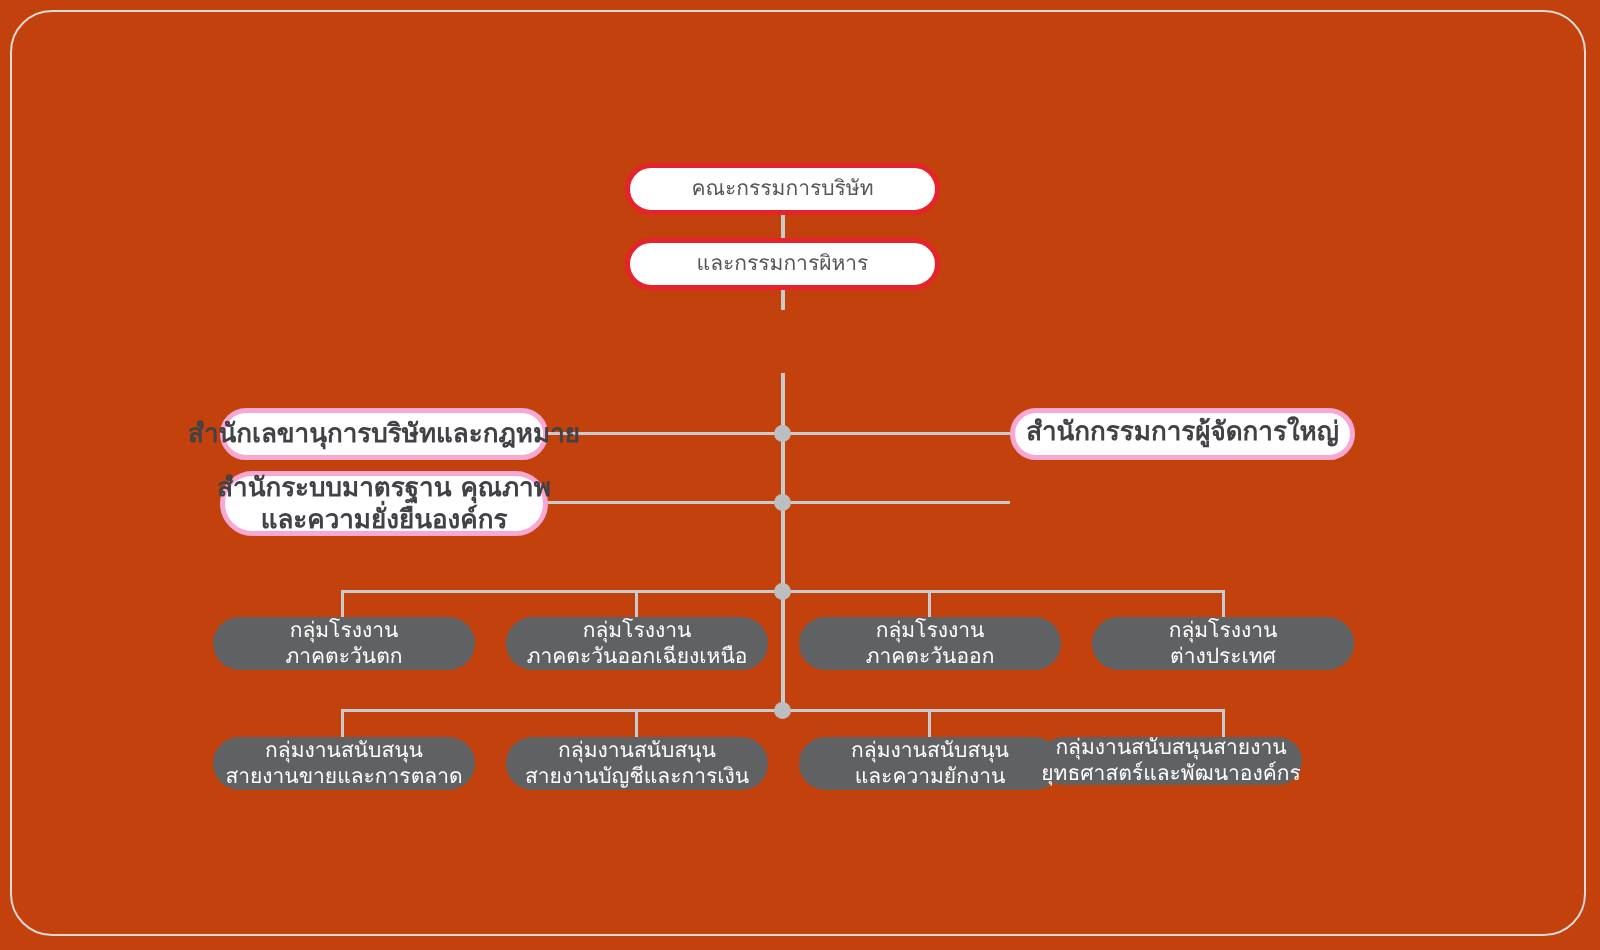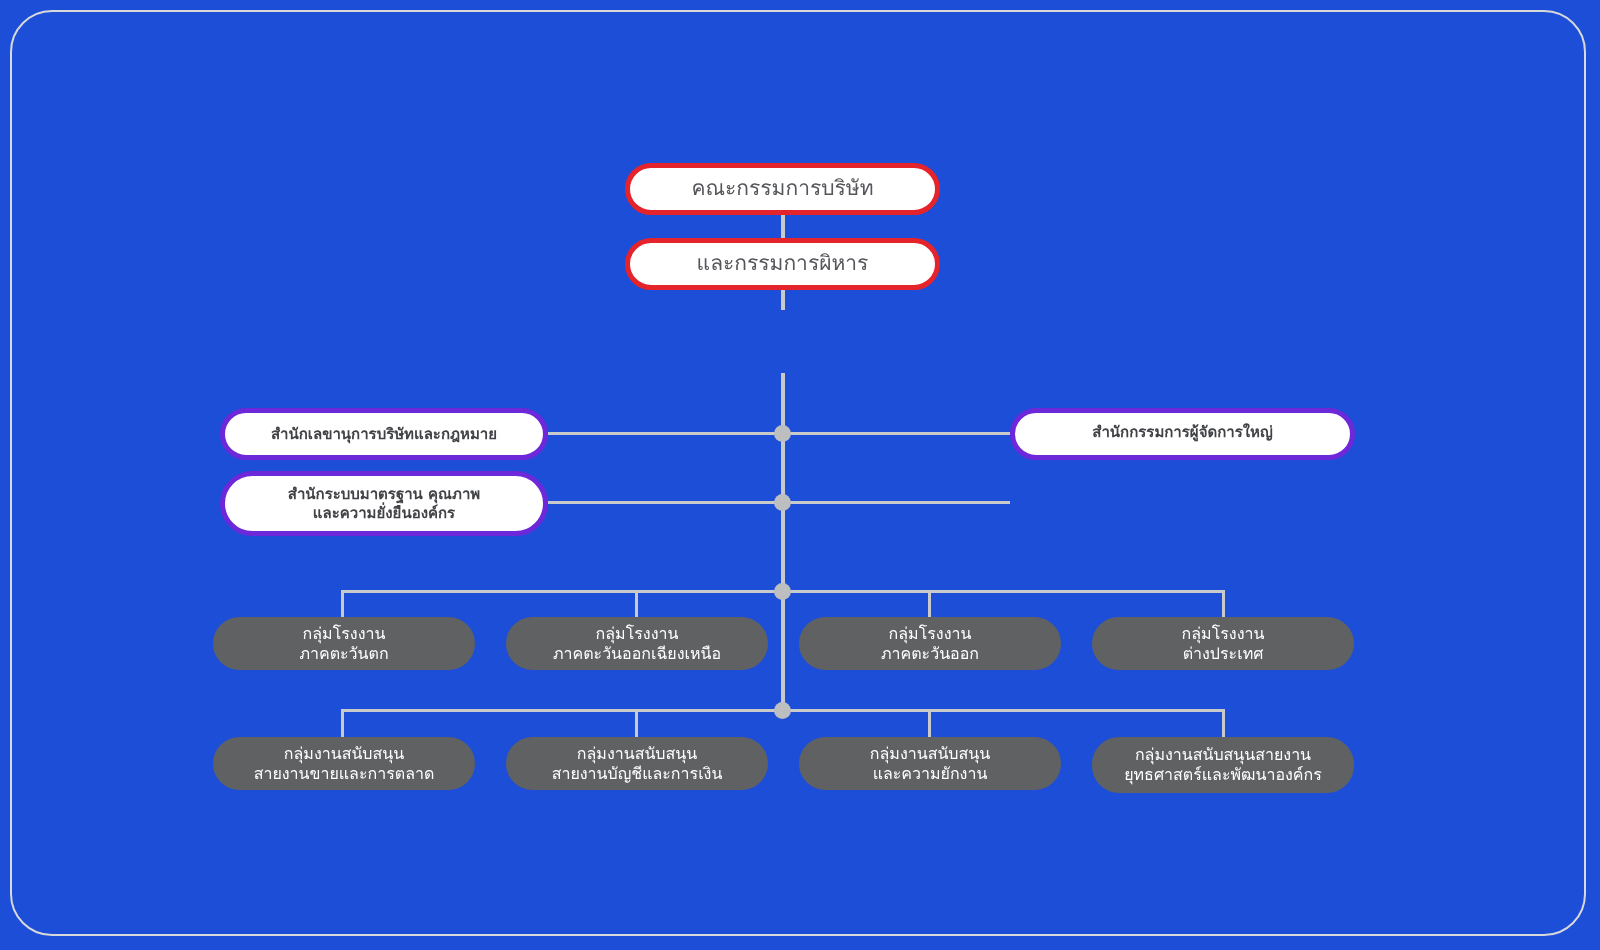--- a/index.html
+++ b/index.html
@@ -1,20 +1,20 @@
 <!DOCTYPE html>
 <html><head>
 <meta charset="utf-8">
 <style>
   html, body { margin: 0; padding: 0; background: #ffffff; }
   .canvas {
     position: relative;
     width: 1600px;
     height: 950px;
-    background: #1d4ed8;
+    background: #c2410c;
     font-family: "DejaVu Sans", "Liberation Sans", sans-serif;
     overflow: hidden;
   }
   .frame {
     position: absolute;
     left: 10px; top: 10px;
     width: 1576px; height: 926px;
     border: 2px solid #d8d9da;
     border-radius: 42px;
     box-sizing: border-box;
@@ -35,31 +35,31 @@
   .red-box {
     background: #ffffff;
     border: 5px solid #e5232b;
     border-radius: 32px;
     color: #55565a;
     font-size: 21px;
     font-weight: 500;
   }
   .gray-box {
     background: #ffffff;
-    border: 5px solid #6d28d9;
+    border: 5px solid #f9a8d4;
     border-radius: 30px;
     color: #414246;
-    font-size: 15px;
+    font-size: 26px;
     font-weight: 600;
   }
   .dark-box {
     background: #606163;
     border-radius: 27px;
     color: #ffffff;
-    font-size: 16px;
+    font-size: 21px;
     font-weight: 500;
   }
   .hline, .vline {
     position: absolute;
     background: #c9cacb;
   }
   .dot {
     position: absolute;
     width: 17px; height: 17px;
     border-radius: 50%;
@@ -136,17 +136,17 @@
     <span>สายงานขายและการตลาด</span>
   </div>
   <div class="node dark-box" style="left:506px; top:737px; width:262px; height:53px;">
     <span>กลุ่มงานสนับสนุน</span>
     <span>สายงานบัญชีและการเงิน</span>
   </div>
   <div class="node dark-box" style="left:799px; top:737px; width:262px; height:53px;">
     <span>กลุ่มงานสนับสนุน</span>
     <span>และความยักงาน</span>
   </div>
-  <div class="node dark-box" style="left:1092px; top:737px; width:262px; height:56px;">
+  <div class="node dark-box" style="left:1040px; top:737px; width:262px; height:48px;">
     <span>กลุ่มงานสนับสนุนสายงาน</span>
     <span>ยุทธศาสตร์และพัฒนาองค์กร</span>
   </div>
 </div>
 
 </body></html>

